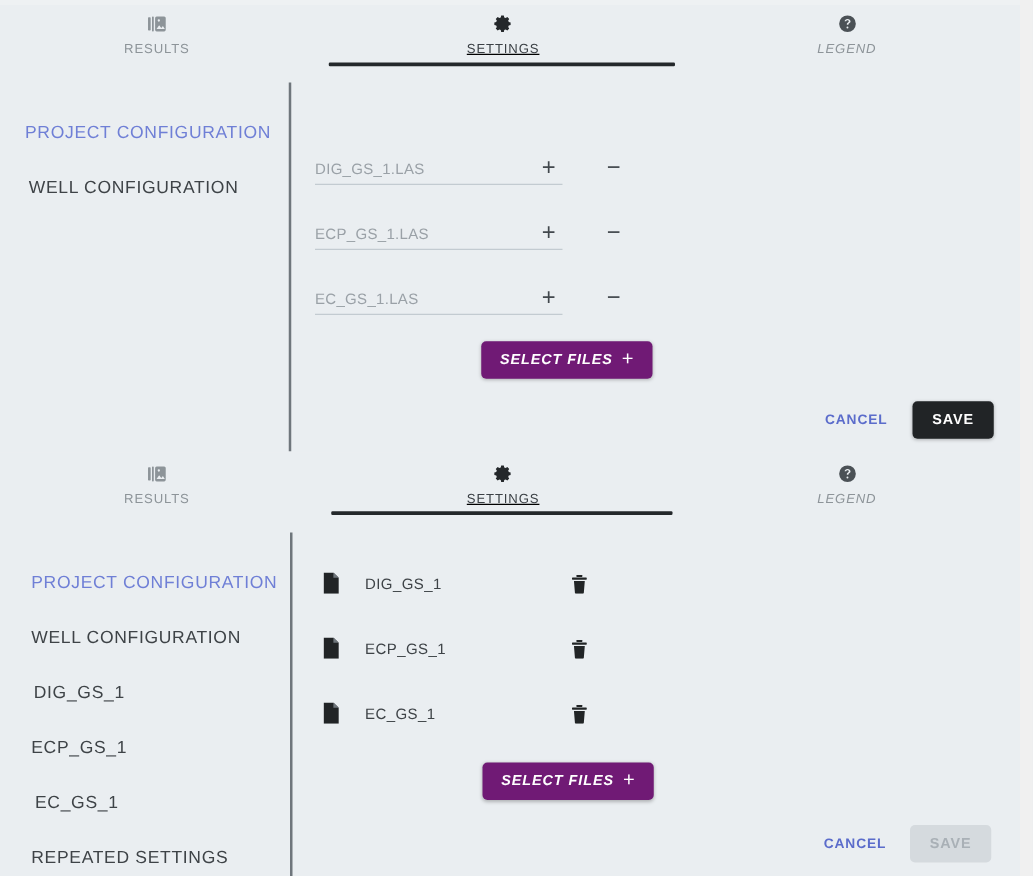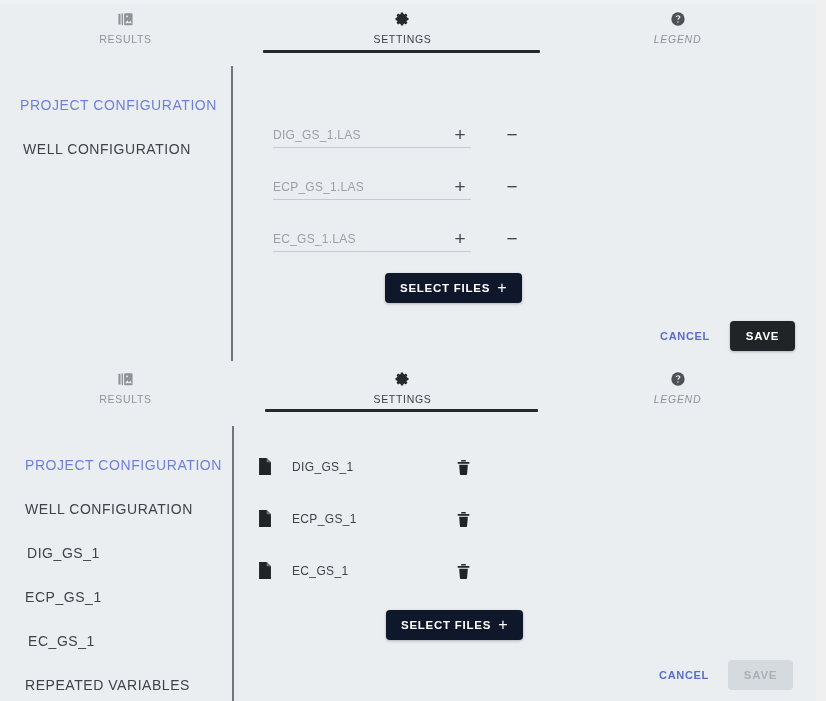--- a/index.html
+++ b/index.html
@@ -24,38 +24,38 @@
   }
   .tab .tab-icon { height: 20px; display: flex; align-items: center; justify-content: center; }
   .tab .tab-label {
     font-size: 10.5px; letter-spacing: 0.7px; margin-top: 4px;
     color: #8d9499; font-family: "Liberation Sans", sans-serif;
   }
   .tab.active .tab-label { color: #3b4045; }
   .tab-underline { position: absolute; height: 2.5px; background: #24282b; border-radius: 1px; }
 
   .tab-results { left: 58px; width: 135px; }
-  .tab-settings { left: 330px; width: 145px; }
+  .tab-settings { left: 330px; width: 145px; text-decoration: underline; }
   .tab-legend { left: 615px; width: 125px; font-style: italic; }
 
   
   .panel-body { position: relative; width: 816px; }
   .vdivider { position: absolute; width: 1.5px; background: #6f767c; }
 
   
   .nav { position: absolute; left: 0; top: 0; width: 232px; }
   .nav-item {
     font-size: 14px; letter-spacing: 0.55px; color: #3e4347;
     font-family: "Liberation Sans", sans-serif;
     position: absolute; cursor: pointer; white-space: nowrap;
   }
   .nav-item.accent { color: #6f7fd6; }
 
   
-  .file-input-row { position: absolute; display: flex; align-items: flex-start; margin-left: 21px; }
+  .file-input-row { position: absolute; display: flex; align-items: flex-start; }
   .fi-field {
     width: 198px; height: 26px; border-bottom: 1px solid #c3cbd1;
     display: flex; align-items: flex-end; padding-bottom: 5px;
   }
   .fi-text { font-size: 12px; color: #9aa1a7; letter-spacing: 0.25px; }
   .fi-plus {
     position: absolute; left: 176px; top: 1px;
     width: 22px; height: 22px; font-size: 19px; color: #42484d;
     display: flex; align-items: center; justify-content: center; cursor: pointer;
     font-weight: 300; line-height: 1;
@@ -73,25 +73,25 @@
   .file-name { font-size: 12px; color: #3e4347; letter-spacing: 0.35px; margin-left: 18px; }
   .trash-btn {
     position: absolute; left: 195px; top: -1px;
     width: 20px; height: 20px; display: flex; align-items: center; justify-content: center;
     cursor: pointer;
   }
 
   
   .btn-select {
     position: absolute; height: 30px; padding: 0 15px;
-    background: #0f172a; color: #ffffff; border: none; border-radius: 4px;
+    background: #701a75; color: #ffffff; border: none; border-radius: 4px;
     font-size: 11.5px; font-weight: bold; letter-spacing: 0.75px;
     font-family: "Liberation Sans", sans-serif;
     display: flex; align-items: center; justify-content: center; gap: 7px;
-    cursor: pointer; box-shadow: 0 1px 3px rgba(0,0,0,0.25);
+    cursor: pointer; box-shadow: 0 1px 3px rgba(0,0,0,0.25); font-style: italic;
   }
   .btn-select .plus-glyph { font-size: 16px; font-weight: 400; line-height: 1; }
 
   .btn-cancel {
     position: absolute; height: 28px; padding: 0 10px;
     background: transparent; border: none; color: #5b6ccb;
     font-size: 11px; font-weight: bold; letter-spacing: 0.7px;
     font-family: "Liberation Sans", sans-serif; cursor: pointer;
     display: flex; align-items: center; justify-content: center;
   }
@@ -254,21 +254,21 @@
         <div class="nav-item" style="top:127px; left:27px;">
           <span>DIG_GS_1</span>
         </div>
         <div class="nav-item" style="top:171px; left:25px;">
           <span>ECP_GS_1</span>
         </div>
         <div class="nav-item" style="top:215px; left:28px;">
           <span>EC_GS_1</span>
         </div>
         <div class="nav-item" style="top:259px; left:25px;">
-          <span>REPEATED VARIABLES</span>
+          <span>REPEATED SETTINGS</span>
         </div>
 
       </div>
 
       <div class="file-row" style="left:258px; top:40px;">
         <span class="file-icon">
           <svg width="14" height="17" viewBox="0 0 16 20" fill="#212426">
             <path d="M1 0h9l5 5v15H1z"></path>
             <path d="M10 0l5 5h-5z" fill="#6f767c"></path>
           </svg>

